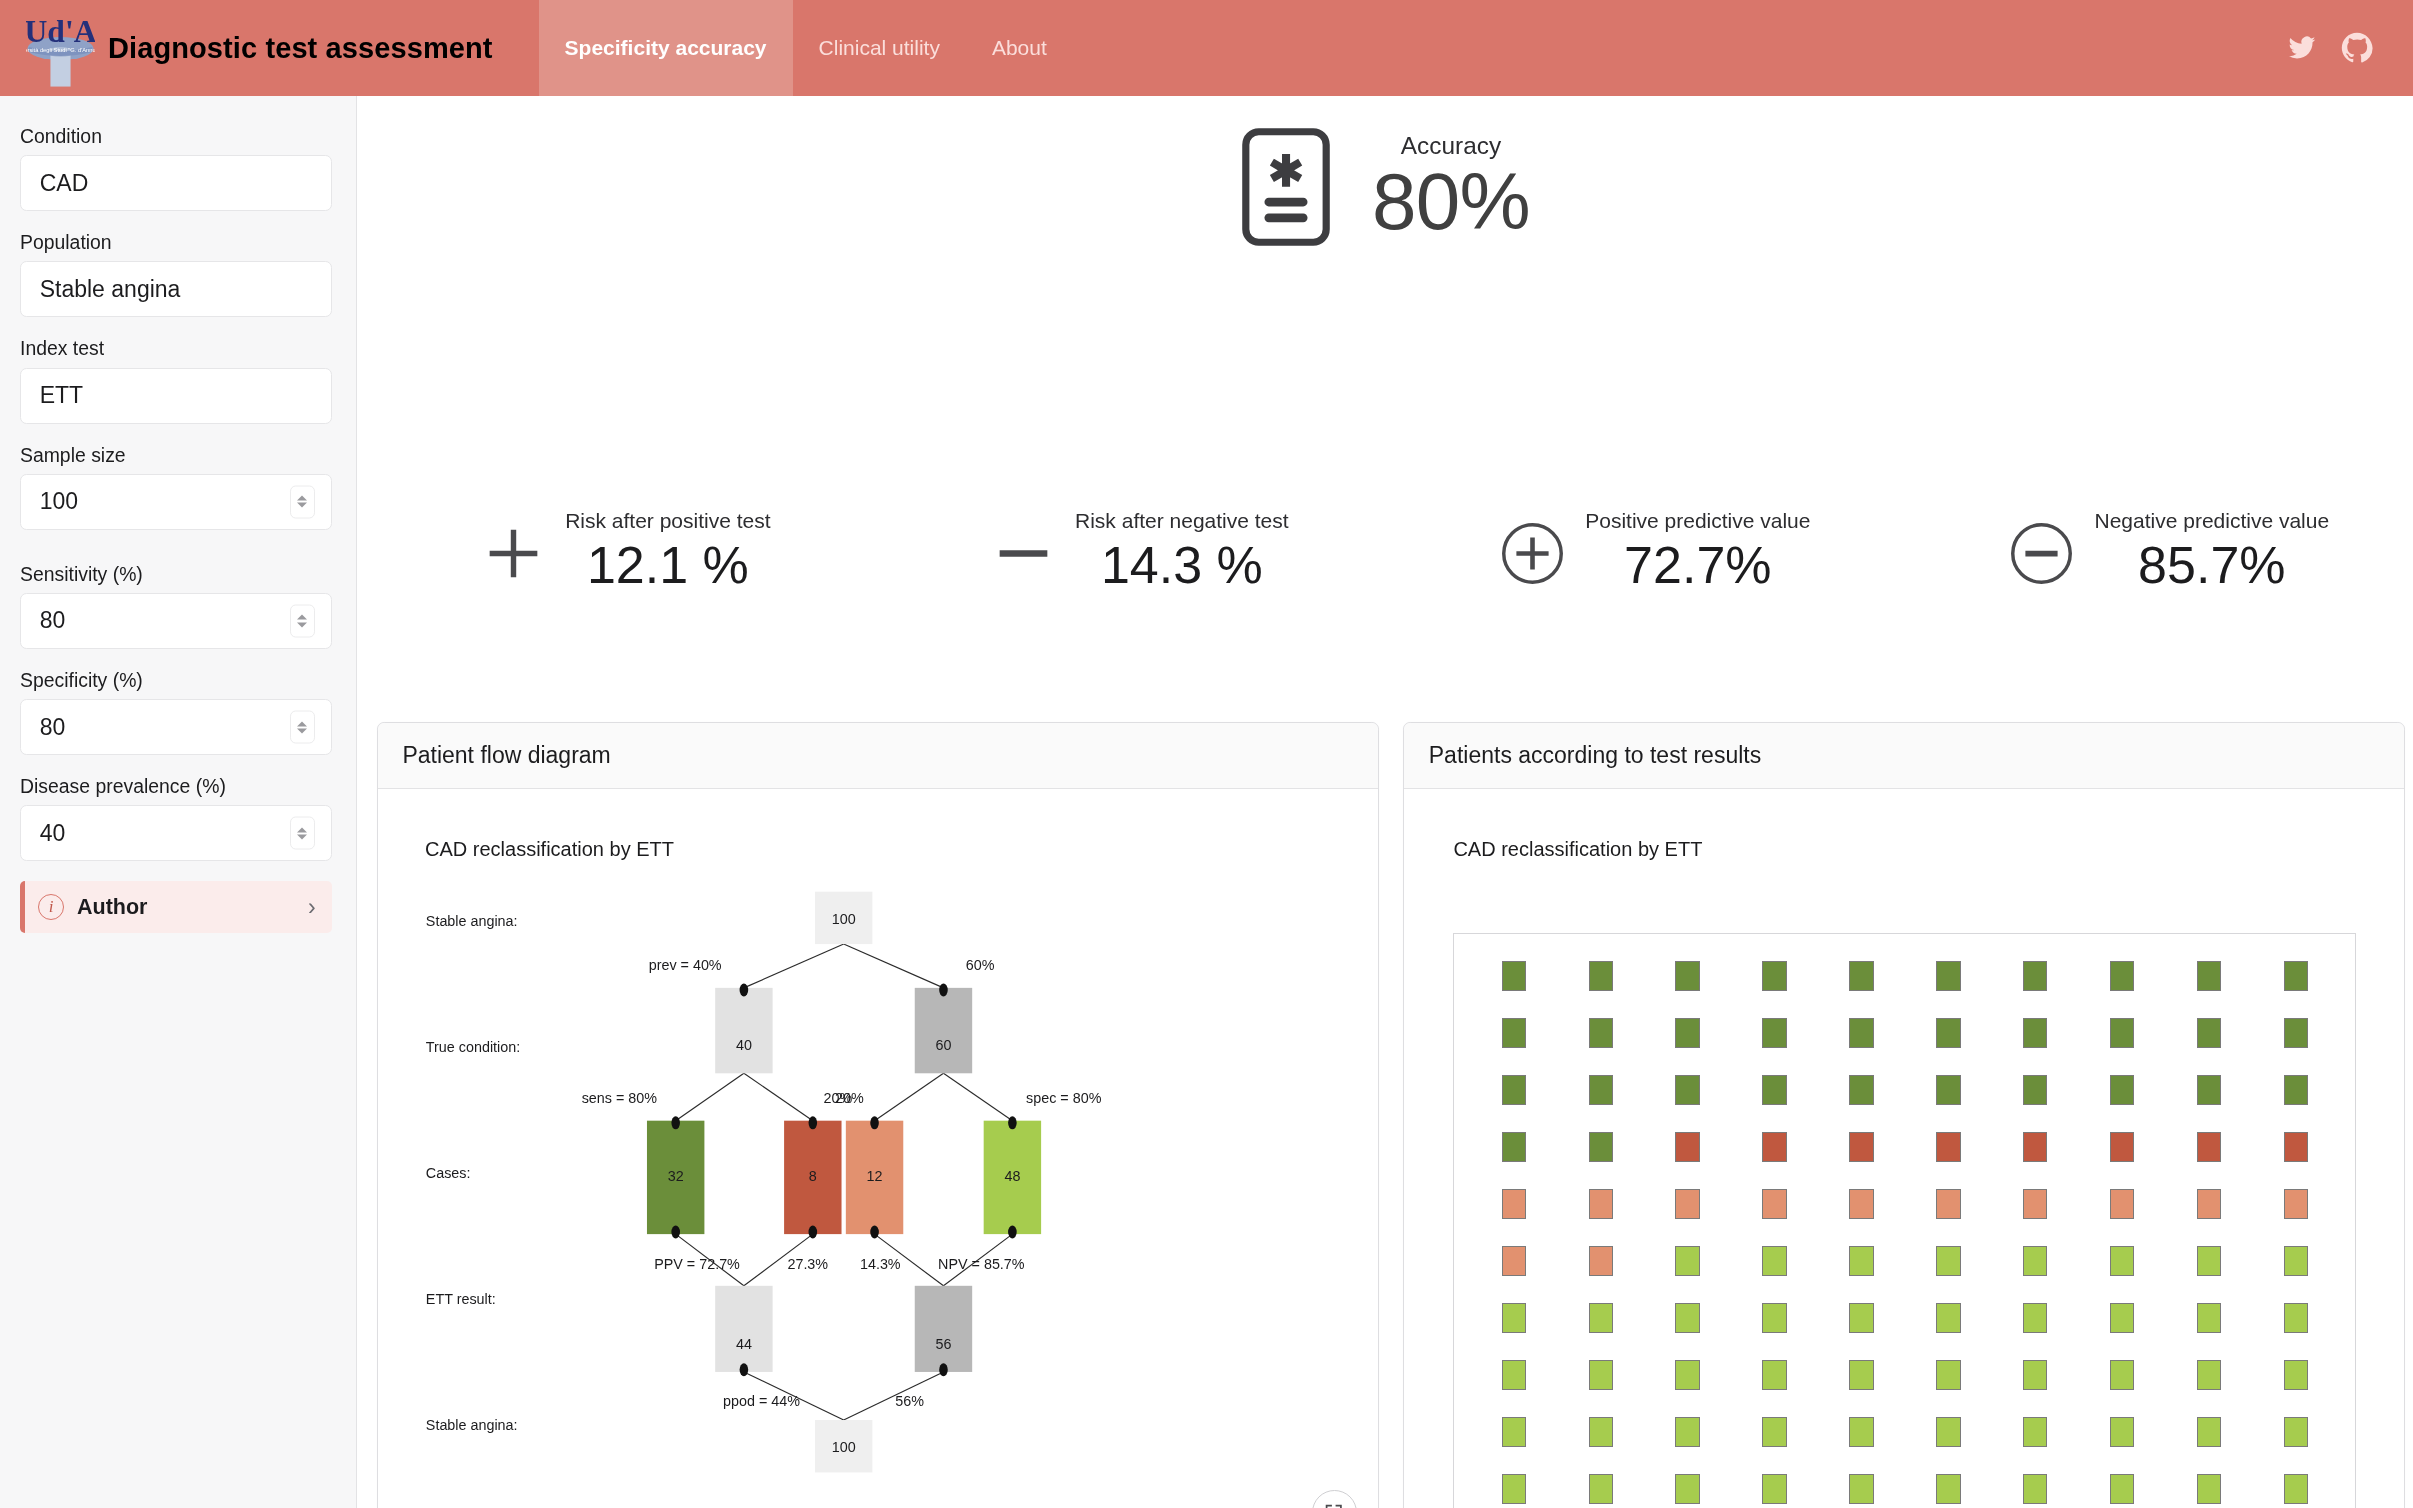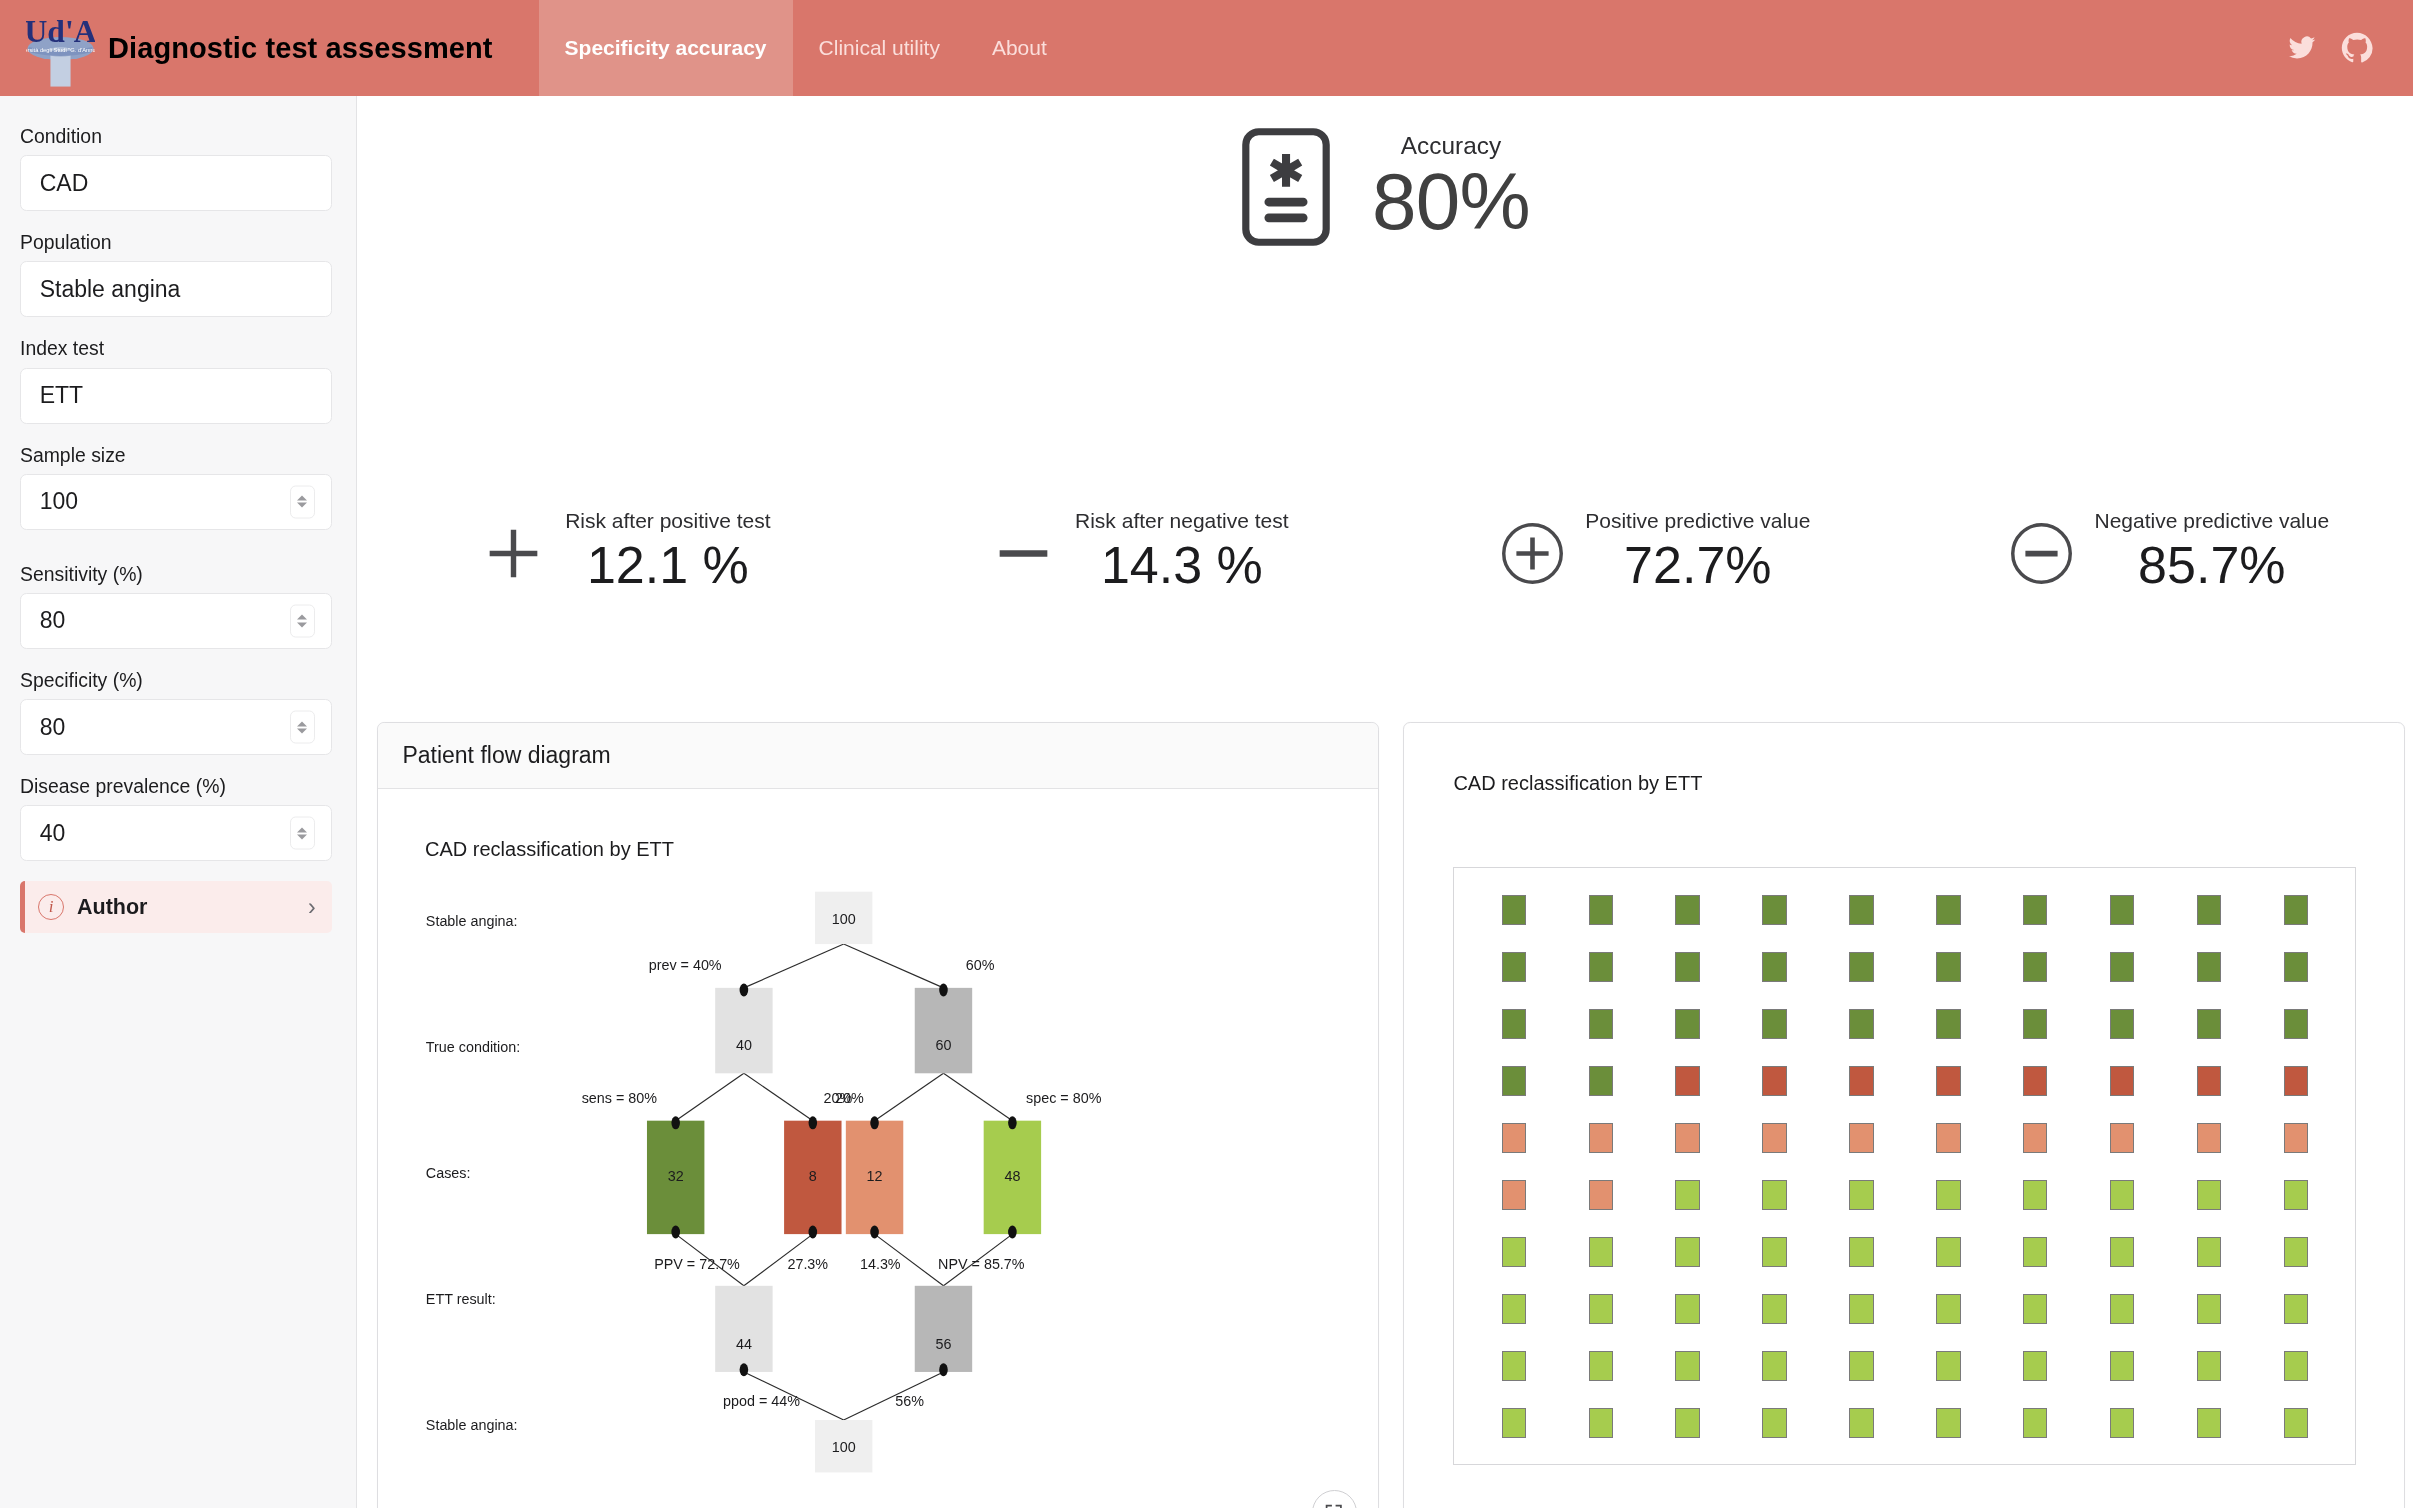--- a/index.html
+++ b/index.html
@@ -435,20 +435,21 @@
 
         <div class="expand-btn">
           <svg width="21.5" height="21.5" viewBox="0 0 24 24">
             <path d="M4 9 V4 H9 M15 4 H20 V9 M20 15 V20 H15 M9 20 H4 V15" fill="none" stroke="#4a4a4d" stroke-width="1.9" stroke-linecap="square"></path>
           </svg>
         </div>
       </div>
     </div>
 
     <div class="panel panel-b">
+      <div class="panel-head">Patients according to test results</div>
       <div class="panel-body">
         <div class="plot-title" style="left:49px; top:49px;">CAD reclassification by ETT</div>
 
         <div class="waffle-frame">
           <div class="waffle-grid" id="waffle-grid">
               <div class="waffle-cell">
                 <div class="waffle-sq" style="background: rgb(107, 142, 58);"></div>
               </div>
               <div class="waffle-cell">
                 <div class="waffle-sq" style="background: rgb(107, 142, 58);"></div>

